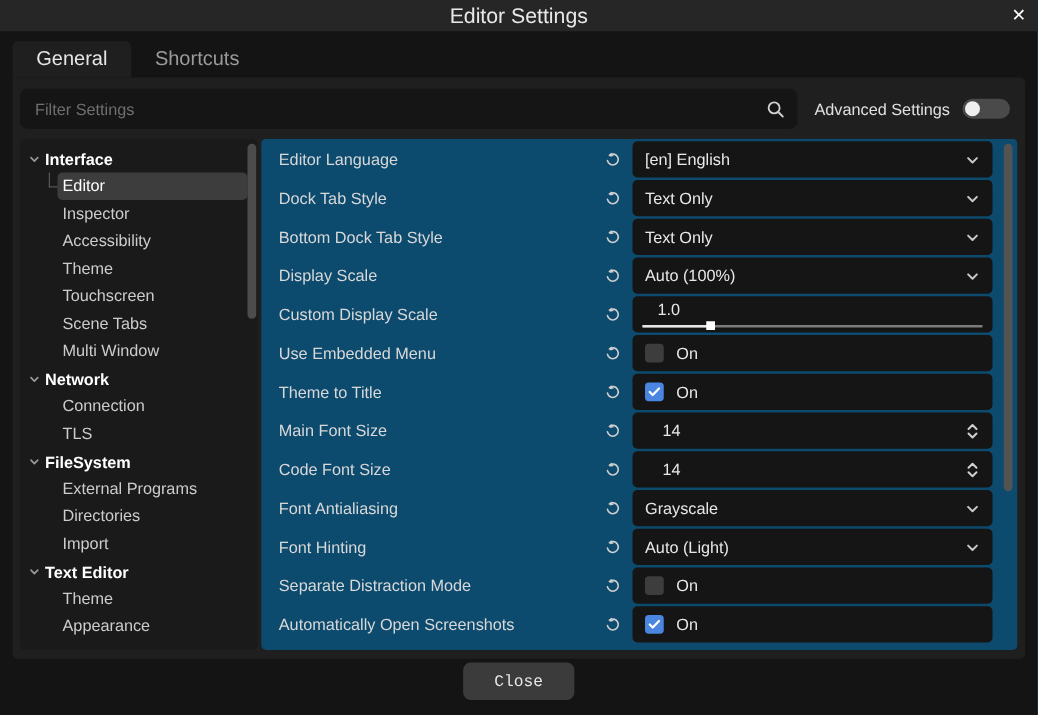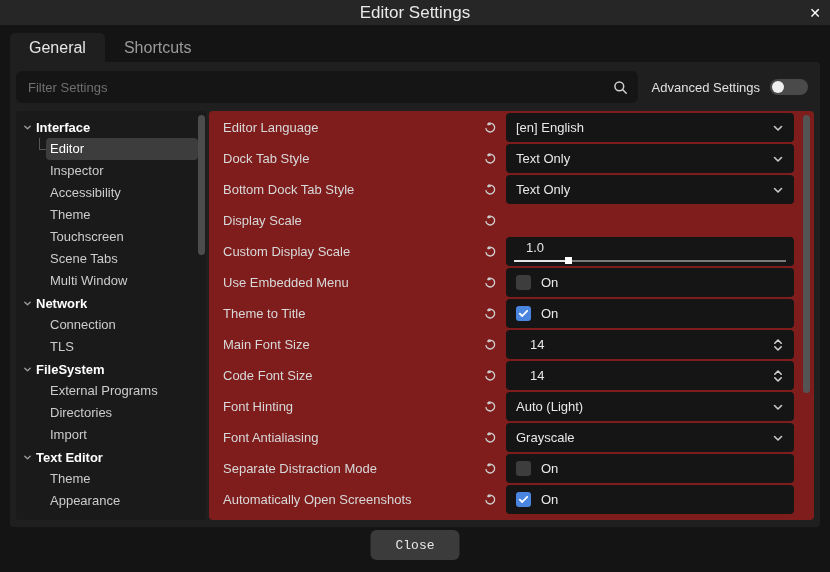--- a/index.html
+++ b/index.html
@@ -39,21 +39,21 @@
   .tree-section{height:22px;display:flex;align-items:center;padding-left:7px;gap:4px;}
   .tree-section-label{font-weight:bold;color:#ffffff;}
   .tree-chev{display:flex;align-items:center;}
   .tree-item{height:22px;line-height:22px;margin:0 8px 0 30px;padding-left:4px;border-radius:4px;
     color:#cccccc;white-space:nowrap;overflow:hidden;}
   .tree-item.selected{background:#3d3d3d;color:#ffffff;}
   .rel-line{position:absolute;left:23px;top:27px;width:6px;height:11px;
     border-left:1px solid #565656;border-bottom:1px solid #565656;}
   .tree-scroll{position:absolute;right:1px;top:4px;width:7px;height:140px;border-radius:4px;background:#4c4c4c;}
   
-  .settings-panel{flex:1;background:#7f1d1d;border-radius:4px;position:relative;overflow:hidden;
+  .settings-panel{flex:1;background:#0c4a6e;border-radius:4px;position:relative;overflow:hidden;
     padding-top:1px;box-sizing:border-box;}
   .settings-scroll{position:absolute;right:4px;top:4px;width:7px;height:278px;border-radius:4px;background:#535353;}
   .s-row{display:flex;height:31px;align-items:stretch;}
   .s-label{width:297px;flex:0 0 297px;display:flex;align-items:center;padding-left:14px;box-sizing:border-box;color:#d8d8d8;}
   .s-label .revert{margin-left:auto;margin-right:9px;display:flex;align-items:center;}
   .cell{flex:1;margin:1px 20px 1px 0;background:#151515;border-radius:4px;display:flex;align-items:center;
     padding:0 10px;color:#e8e8e8;position:relative;box-sizing:border-box;}
   .cell .chev{margin-left:auto;display:flex;align-items:center;}
   .checkbox{width:15px;height:15px;border-radius:3px;background:#3d3d3d;margin-right:10px;
     display:flex;align-items:center;justify-content:center;flex:0 0 15px;}
@@ -247,20 +247,28 @@
           <div class="s-row">
     <div class="s-label">
       <span class="s-label-text">Display Scale</span>
       <span class="revert" hidden="">
         <svg width="14" height="14" viewBox="0 0 16 16">
           <path d="M5.2 3.6 A5 5 0 1 1 3.4 8.6" fill="none" stroke="#cfcfcf" stroke-width="1.5" stroke-linecap="round"></path>
           <path d="M6.6 1.2 L5.4 5.0 L9.2 4.4 Z" fill="#cfcfcf"></path>
         </svg>
       </span>
     </div>
+  <div class="cell dropdown">
+    <span class="cell-text">Auto (100%)</span>
+    <span class="chev">
+      <svg width="12" height="12" viewBox="0 0 12 12">
+                  <path d="M2.5 4.5 L6 8 L9.5 4.5" stroke="#c8c8c8" stroke-width="1.6" fill="none" stroke-linecap="round" stroke-linejoin="round"></path>
+                </svg>
+    </span>
+  </div>
           </div>
           <div class="s-row">
     <div class="s-label">
       <span class="s-label-text">Custom Display Scale</span>
       <span class="revert" hidden="">
         <svg width="14" height="14" viewBox="0 0 16 16">
           <path d="M5.2 3.6 A5 5 0 1 1 3.4 8.6" fill="none" stroke="#cfcfcf" stroke-width="1.5" stroke-linecap="round"></path>
           <path d="M6.6 1.2 L5.4 5.0 L9.2 4.4 Z" fill="#cfcfcf"></path>
         </svg>
       </span>
@@ -344,49 +352,49 @@
     <span class="updown">
       <svg width="12" height="14" viewBox="0 0 12 14">
         <path d="M2.8 5.2 L6 2 L9.2 5.2" stroke="#d0d0d0" stroke-width="1.6" fill="none" stroke-linecap="round" stroke-linejoin="round"></path>
         <path d="M2.8 8.8 L6 12 L9.2 8.8" stroke="#d0d0d0" stroke-width="1.6" fill="none" stroke-linecap="round" stroke-linejoin="round"></path>
       </svg>
     </span>
   </div>
           </div>
           <div class="s-row">
     <div class="s-label">
+      <span class="s-label-text">Font Antialiasing</span>
+      <span class="revert" hidden="">
+        <svg width="14" height="14" viewBox="0 0 16 16">
+          <path d="M5.2 3.6 A5 5 0 1 1 3.4 8.6" fill="none" stroke="#cfcfcf" stroke-width="1.5" stroke-linecap="round"></path>
+          <path d="M6.6 1.2 L5.4 5.0 L9.2 4.4 Z" fill="#cfcfcf"></path>
+        </svg>
+      </span>
+    </div>
+  <div class="cell dropdown">
+    <span class="cell-text">Grayscale</span>
+    <span class="chev">
+      <svg width="12" height="12" viewBox="0 0 12 12">
+                  <path d="M2.5 4.5 L6 8 L9.5 4.5" stroke="#c8c8c8" stroke-width="1.6" fill="none" stroke-linecap="round" stroke-linejoin="round"></path>
+                </svg>
+    </span>
+  </div>
+          </div>
+          <div class="s-row">
+    <div class="s-label">
       <span class="s-label-text">Font Hinting</span>
       <span class="revert" hidden="">
         <svg width="14" height="14" viewBox="0 0 16 16">
           <path d="M5.2 3.6 A5 5 0 1 1 3.4 8.6" fill="none" stroke="#cfcfcf" stroke-width="1.5" stroke-linecap="round"></path>
           <path d="M6.6 1.2 L5.4 5.0 L9.2 4.4 Z" fill="#cfcfcf"></path>
         </svg>
       </span>
     </div>
   <div class="cell dropdown">
     <span class="cell-text">Auto (Light)</span>
-    <span class="chev">
-      <svg width="12" height="12" viewBox="0 0 12 12">
-                  <path d="M2.5 4.5 L6 8 L9.5 4.5" stroke="#c8c8c8" stroke-width="1.6" fill="none" stroke-linecap="round" stroke-linejoin="round"></path>
-                </svg>
-    </span>
-  </div>
-          </div>
-          <div class="s-row">
-    <div class="s-label">
-      <span class="s-label-text">Font Antialiasing</span>
-      <span class="revert" hidden="">
-        <svg width="14" height="14" viewBox="0 0 16 16">
-          <path d="M5.2 3.6 A5 5 0 1 1 3.4 8.6" fill="none" stroke="#cfcfcf" stroke-width="1.5" stroke-linecap="round"></path>
-          <path d="M6.6 1.2 L5.4 5.0 L9.2 4.4 Z" fill="#cfcfcf"></path>
-        </svg>
-      </span>
-    </div>
-  <div class="cell dropdown">
-    <span class="cell-text">Grayscale</span>
     <span class="chev">
       <svg width="12" height="12" viewBox="0 0 12 12">
                   <path d="M2.5 4.5 L6 8 L9.5 4.5" stroke="#c8c8c8" stroke-width="1.6" fill="none" stroke-linecap="round" stroke-linejoin="round"></path>
                 </svg>
     </span>
   </div>
           </div>
           <div class="s-row">
     <div class="s-label">
       <span class="s-label-text">Separate Distraction Mode</span>

